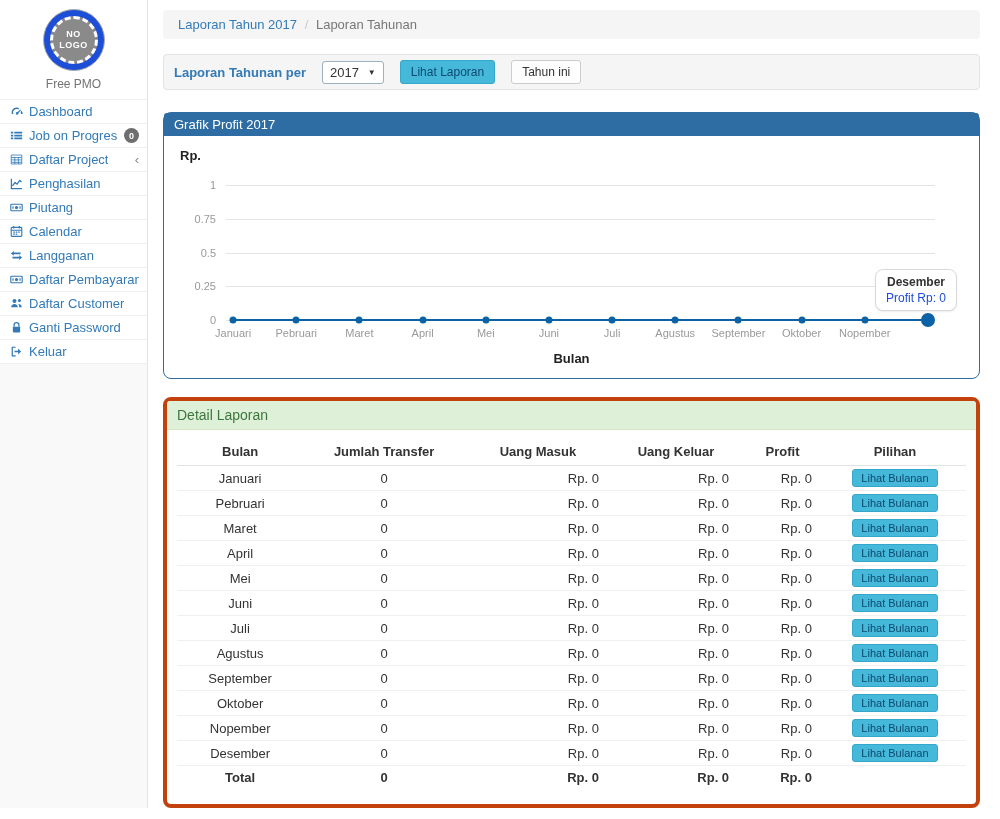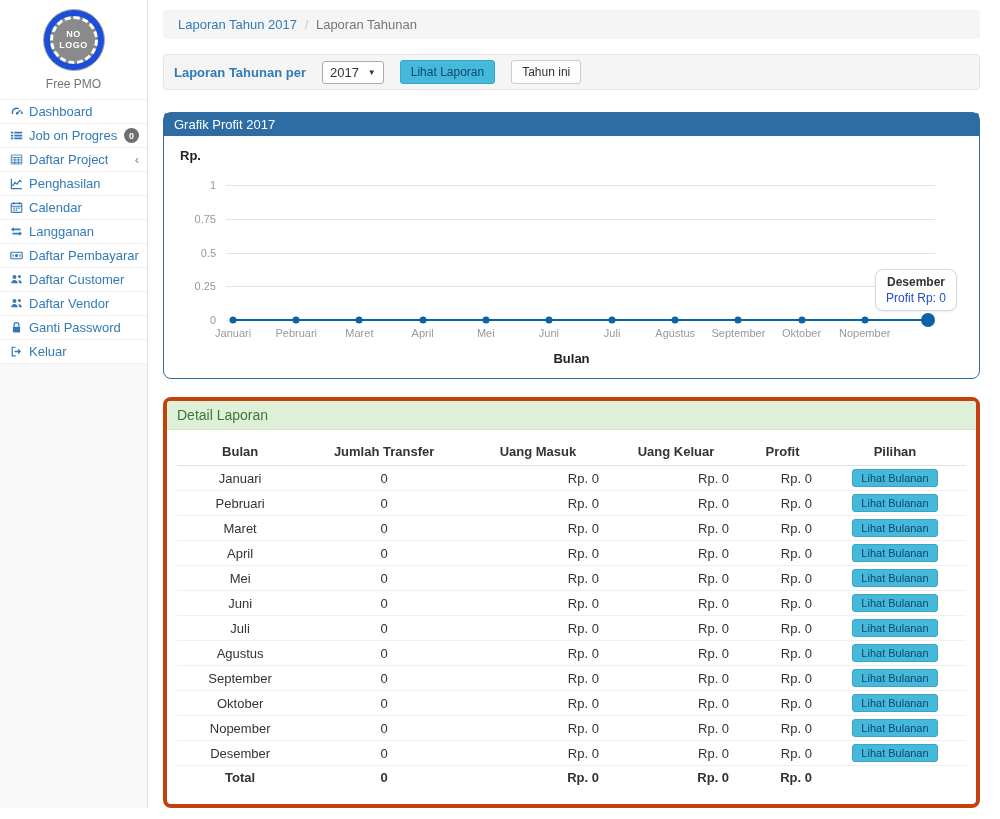--- a/index.html
+++ b/index.html
@@ -129,20 +129,30 @@
             <svg viewBox="0 0 16 16" width="13" height="13" aria-hidden="true">
               <path fill="none" stroke="currentColor" stroke-width="1.5" d="M1.7 2v12.3h13"></path>
               <path fill="none" stroke="currentColor" stroke-width="1.6" d="M3 11l3.2-4.2 2.5 2L12 4.2l2.2 2"></path>
             </svg>
           </span>
           <span class="lbl">Penghasilan</span>
         </div>
         <div class="side-item">
           <span class="icon">
             <svg viewBox="0 0 16 16" width="13" height="13" aria-hidden="true">
+              <rect x="1" y="4" width="14" height="8" rx="1" fill="none" stroke="currentColor" stroke-width="1.4"></rect>
+              <circle cx="8" cy="8" r="2" fill="currentColor"></circle>
+              <path fill="currentColor" d="M3 6.6h1.4v2.8H3zM11.6 6.6H13v2.8h-1.4z"></path>
+            </svg>
+          </span>
+          <span class="lbl">Piutang</span>
+        </div>
+        <div class="side-item">
+          <span class="icon">
+            <svg viewBox="0 0 16 16" width="13" height="13" aria-hidden="true">
               <rect x="1.5" y="3" width="13" height="11" rx="1" fill="none" stroke="currentColor" stroke-width="1.4"></rect>
               <path stroke="currentColor" stroke-width="1.4" d="M1.5 6.5h13M4.5 1.2v3M11.5 1.2v3"></path>
               <path fill="currentColor" d="M4 8h2v1.5H4zM7 8h2v1.5H7zM10 8h2v1.5h-2zM4 10.4h2v1.5H4zM7 10.4h2v1.5H7z"></path>
             </svg>
           </span>
           <span class="lbl">Calendar</span>
         </div>
         <div class="side-item">
           <span class="icon">
             <svg viewBox="0 0 16 16" width="13" height="13" aria-hidden="true">
@@ -164,31 +174,20 @@
         <div class="side-item">
           <span class="icon">
             <svg viewBox="0 0 16 16" width="13" height="13" aria-hidden="true">
               <circle cx="5.5" cy="4.9" r="2.4" fill="currentColor"></circle>
               <path fill="currentColor" d="M1.4 12.6c0-2.3 1.8-4.1 4.1-4.1s4.1 1.8 4.1 4.1z"></path>
               <circle cx="11.6" cy="4.4" r="1.9" fill="currentColor"></circle>
               <path fill="currentColor" d="M10.3 8.7c1.9.3 4.2 1.2 4.2 3.9h-3.2c0-1.6-.4-2.9-1-3.9z"></path>
             </svg>
           </span>
           <span class="lbl">Daftar Customer</span>
-        </div>
-        <div class="side-item">
-          <span class="icon">
-            <svg viewBox="0 0 16 16" width="13" height="13" aria-hidden="true">
-              <circle cx="5.5" cy="4.9" r="2.4" fill="currentColor"></circle>
-              <path fill="currentColor" d="M1.4 12.6c0-2.3 1.8-4.1 4.1-4.1s4.1 1.8 4.1 4.1z"></path>
-              <circle cx="11.6" cy="4.4" r="1.9" fill="currentColor"></circle>
-              <path fill="currentColor" d="M10.3 8.7c1.9.3 4.2 1.2 4.2 3.9h-3.2c0-1.6-.4-2.9-1-3.9z"></path>
-            </svg>
-          </span>
-          <span class="lbl">Daftar Vendor</span>
         </div>
         <div class="side-item">
           <span class="icon">
             <svg viewBox="0 0 16 16" width="13" height="13" aria-hidden="true">
               <path fill="none" stroke="currentColor" stroke-width="1.5" d="M5 7.2V4.9a3 3 0 0 1 6 0v2.3"></path>
               <rect x="3.5" y="7" width="9" height="7" rx="1" fill="currentColor"></rect>
             </svg>
           </span>
           <span class="lbl">Ganti Password</span>
         </div>

